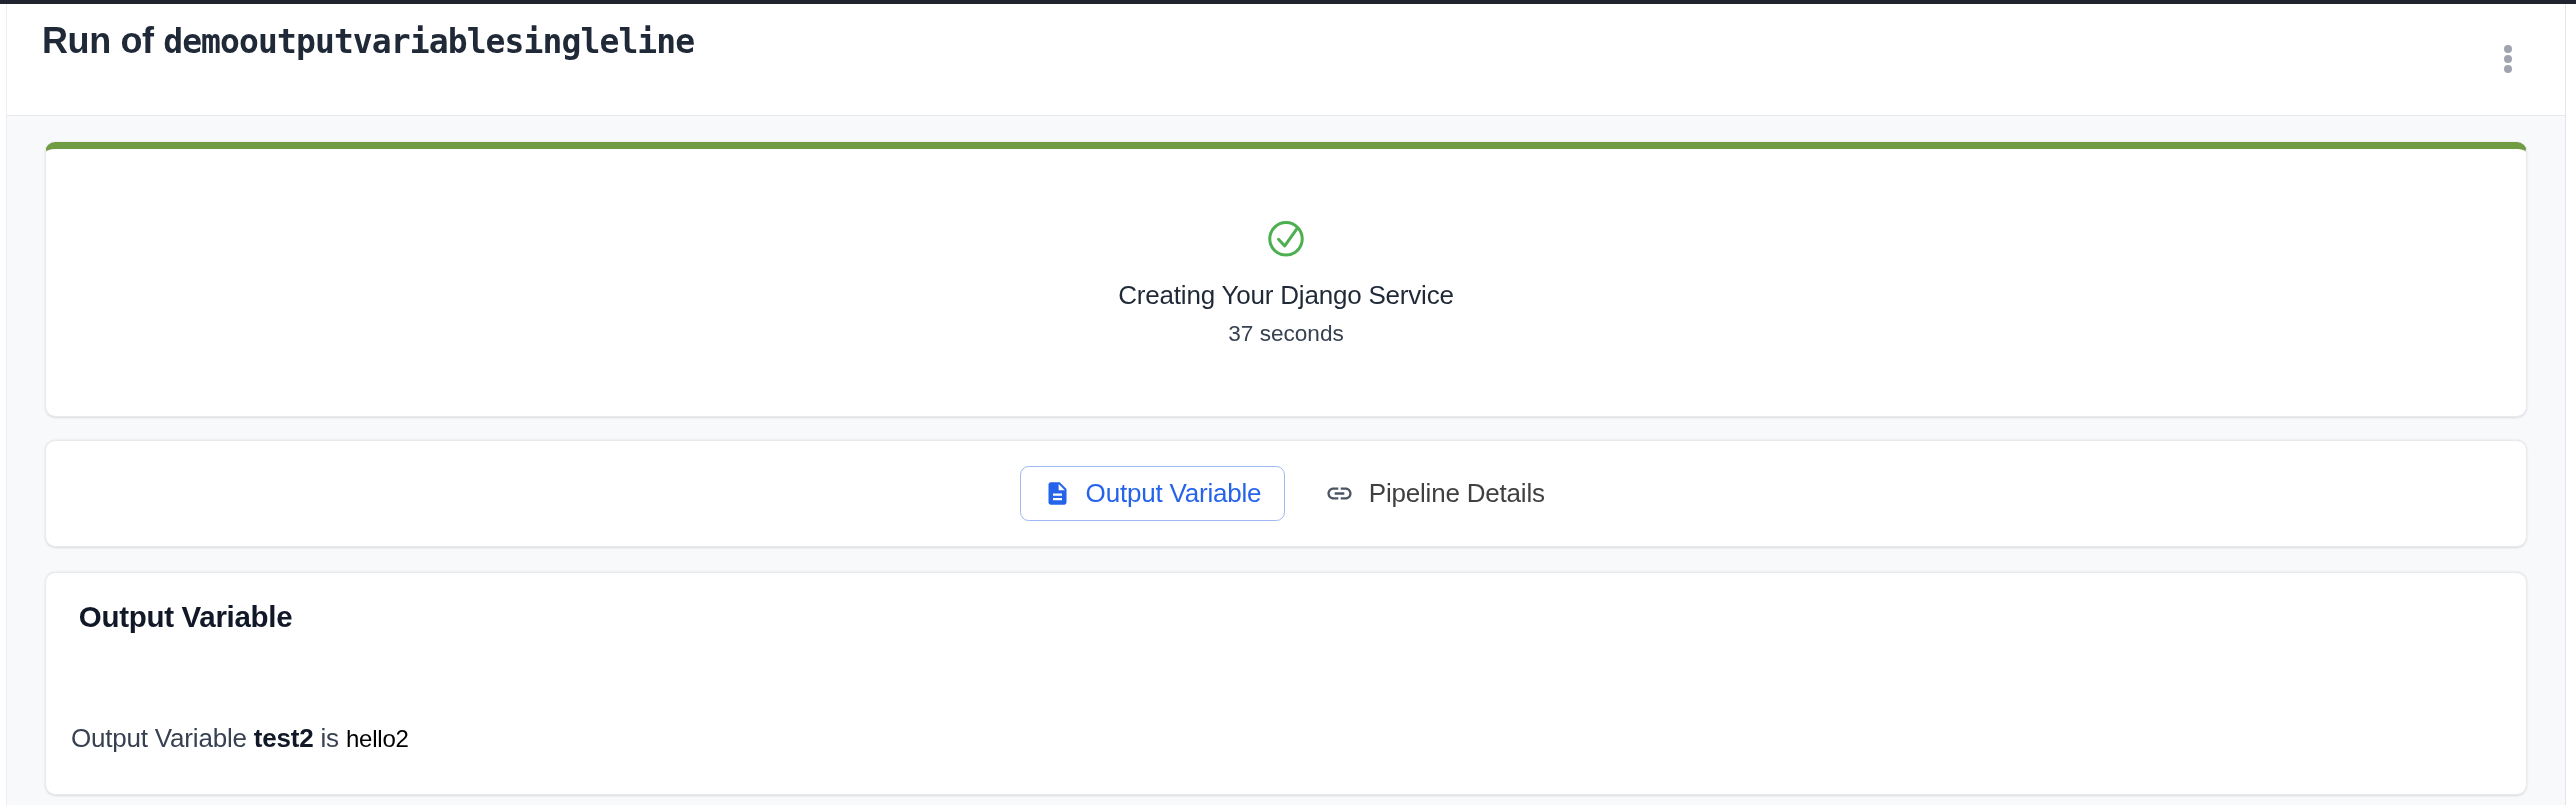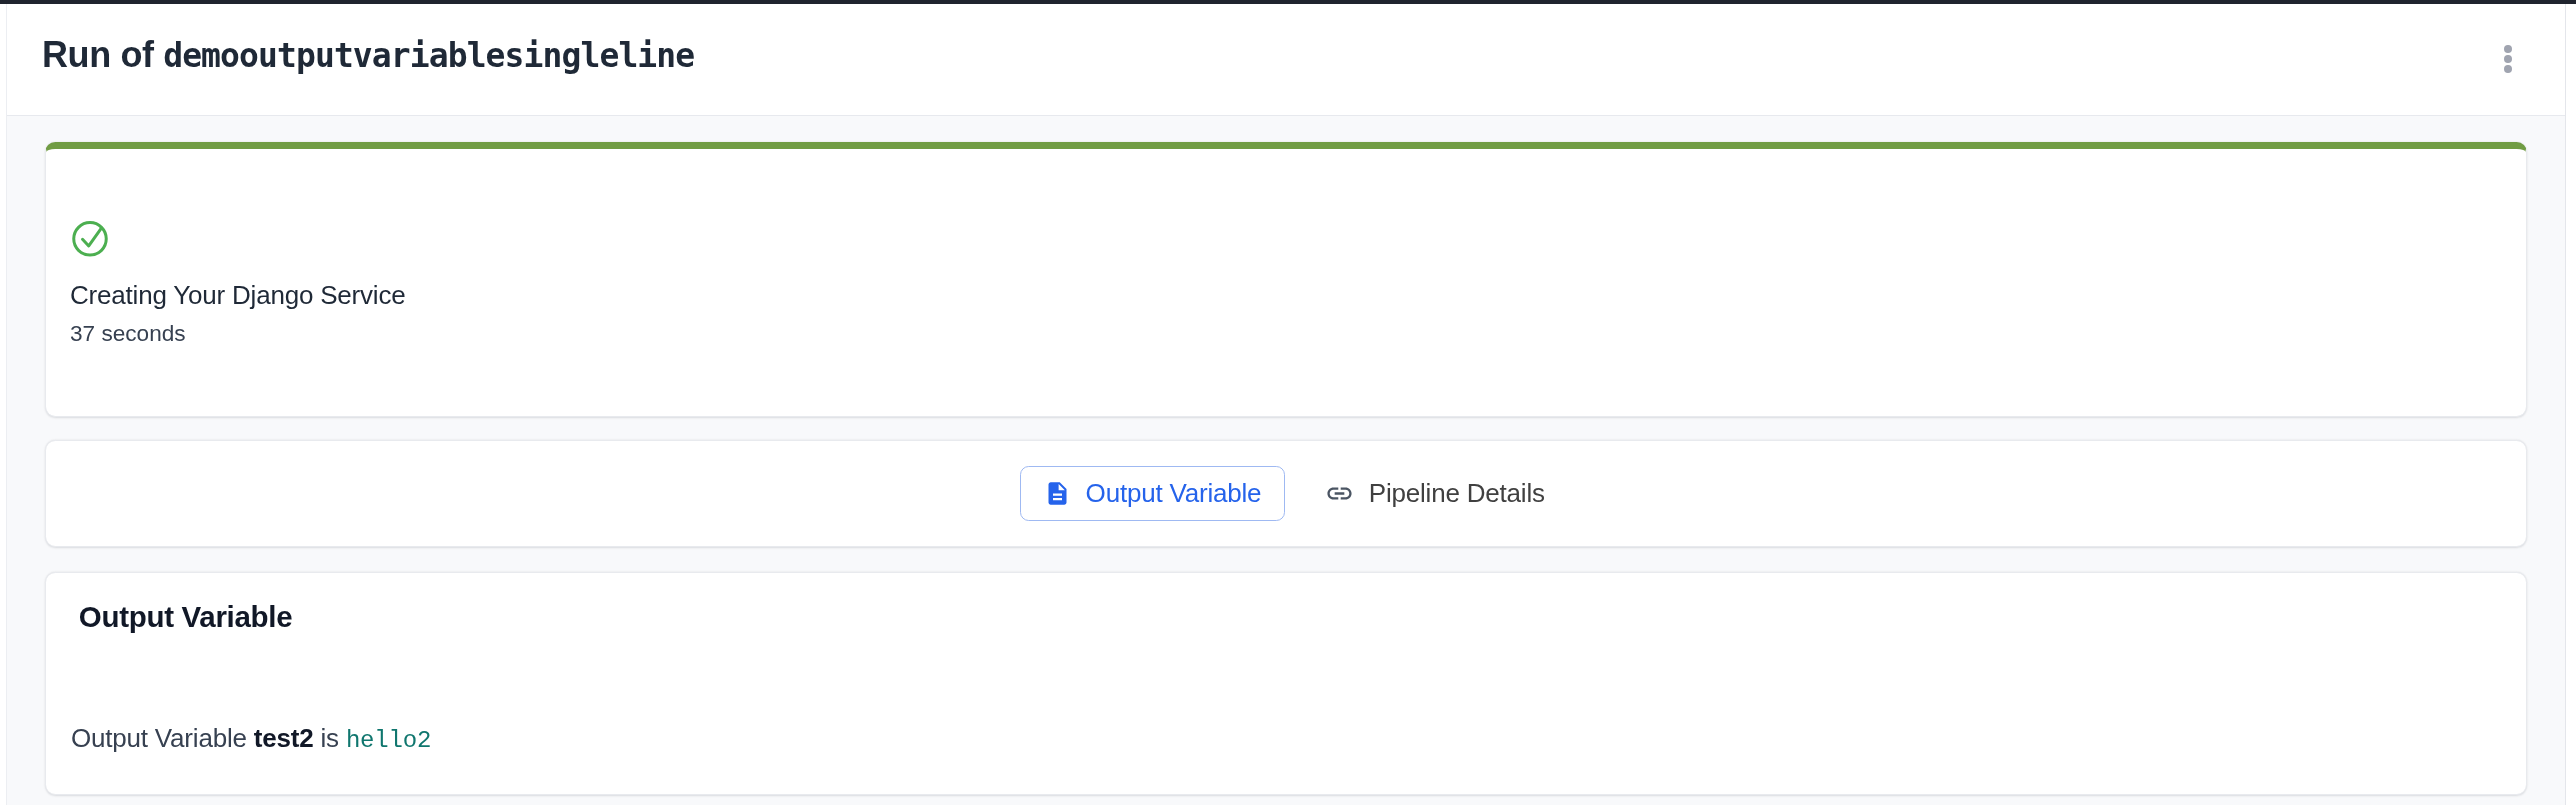--- a/index.html
+++ b/index.html
@@ -18,21 +18,21 @@
     position: absolute; top: 0; left: 6px; width: 2560px; height: 805px;
     border-left: 0.9px solid #eceef2;
     border-right: 0.9px solid #e4e6eb;
     background: var(--page-bg, #f8f9fb);
   }
   
   header {
     height: 116px; background: #ffffff;
     border-bottom: 0.9px solid #e7e9ee;
     position: relative;
-    padding: 34px 0 0 35px;
+    padding: 20px 0 0 35px;
   }
   h1 {
     font-size: 36px; font-weight: 700; color: #1f2937; line-height: 42px;
     letter-spacing: -0.4px;
   }
   h1 .mono {
     font-family: "DejaVu Sans Mono", monospace;
     font-size: 33px; font-weight: 700; letter-spacing: -0.9px;
   }
   .subtitle {
@@ -51,23 +51,22 @@
   main { padding: 0 38px; }
   .card {
     background: #ffffff;
     border: 0.9px solid #e8eaee;
     border-radius: 10.4px;
     box-shadow: 0 0.9px 2.6px rgba(16,24,40,.08), 0 0.9px 1.7px rgba(16,24,40,.05);
   }
   .status-card {
     margin-top: 26px; height: 275px;
     border-top: 7px solid var(--accent-green, #709c43);
-    display: flex; flex-direction: column; align-items: flex-start; justify-content: center;
+    display: flex; flex-direction: column; align-items: center; justify-content: center;
     text-align: center;
-    padding-left: 24px;
   }
   .check-icon { width: 40px; height: 40px; }
   .status-title {
     margin-top: 22.6px; font-size: 26px; font-weight: 500; color: #1f2937;
     letter-spacing: -0.2px;
   }
   .status-duration { margin-top: 10.4px; font-size: 22.6px; font-weight: 400; color: #374151; }
   .tabs-card {
     margin-top: 23.4px; height: 107px;
     display: flex; align-items: center; justify-content: center; gap: 33px;
@@ -96,22 +95,22 @@
     margin-left: 7.8px;
     font-size: 29.5px; font-weight: 700; color: #111827; line-height: 36px;
     letter-spacing: -0.3px;
   }
   .output-line {
     margin-top: 87px;
     font-size: 26px; color: #374151; line-height: 33px; letter-spacing: -0.2px;
   }
   .output-line strong { font-weight: 700; color: #111827; }
   .output-line code {
-    font-family: Liberation Mono, monospace;
-    font-size: 24px; color: #0f766e;
+    font-family: Liberation Sans, sans-serif;
+    font-size: 24px; color: #000000;
   }
 </style>
 </head>
 <body>
 
 <div class="topbar"></div>
 
 <div class="page">
 
   <header>

